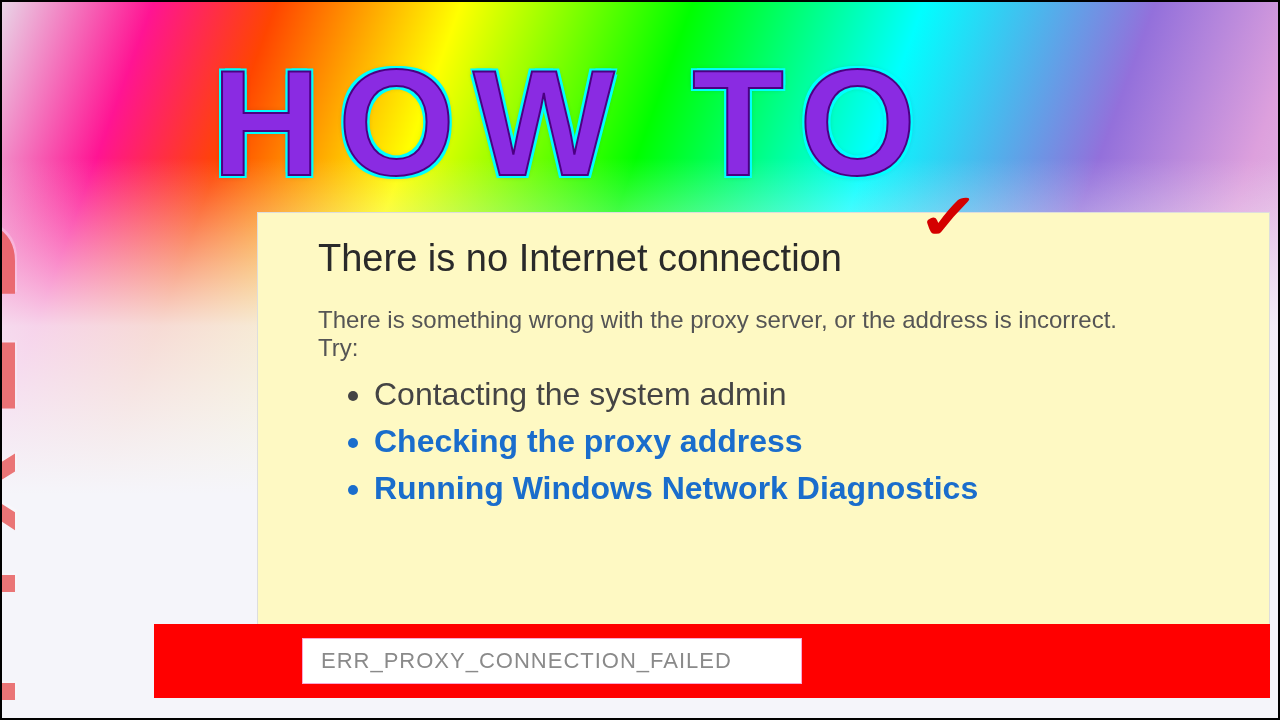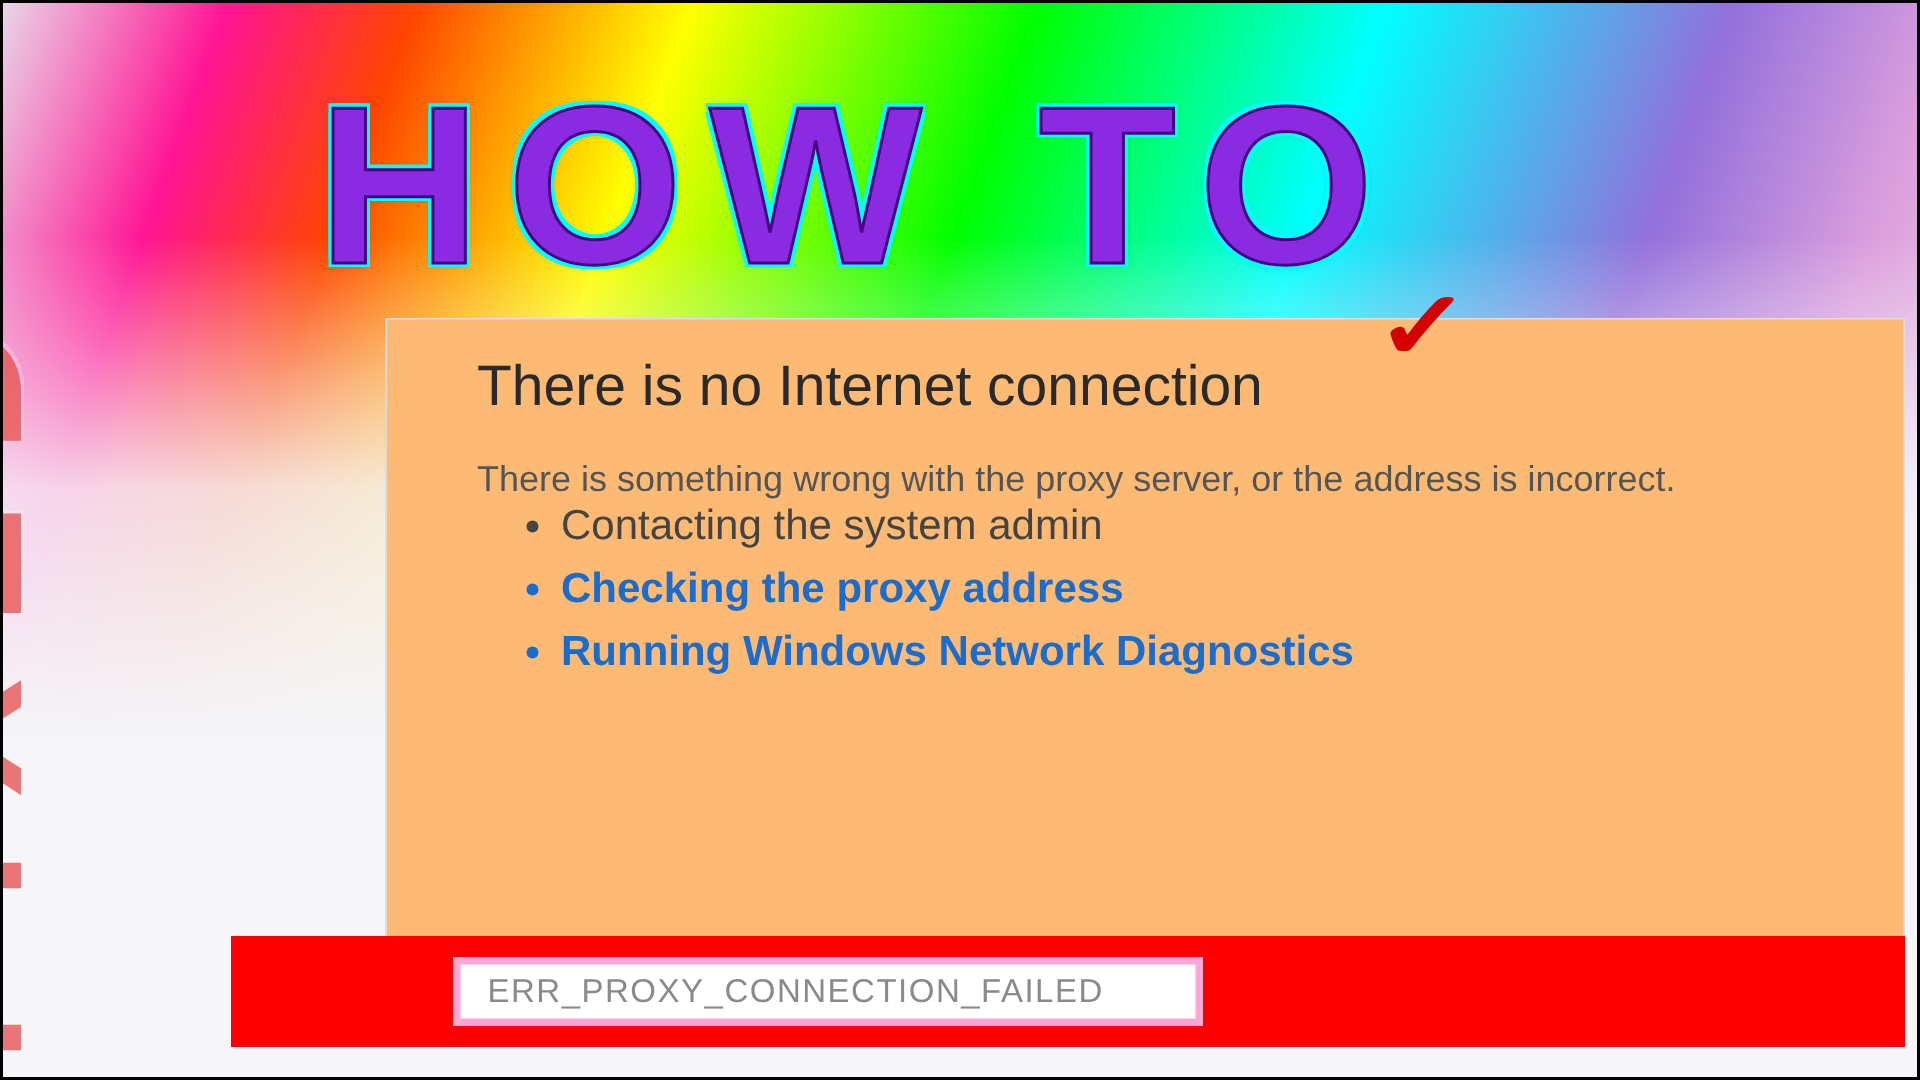--- a/index.html
+++ b/index.html
@@ -62,21 +62,21 @@
       opacity: 0.82;
       white-space: nowrap;
       text-shadow: 2px 2px 0 rgba(255,255,255,0.3);
     }
     .error-panel {
       position: absolute;
       top: 210px;
       left: 255px;
       right: 8px;
       height: 430px;
-      background: #fdba74;
+      background: #fef9c3;
       border: 1px solid #ddd;
       padding: 24px 40px 24px 60px;
       color: #3a3a3a;
     }
     .error-title {
       font-size: 38px;
       font-weight: 400;
       color: #2a2a2a;
       margin-bottom: 26px;
     }
@@ -90,21 +90,21 @@
       color: #555;
     }
     .try-label {
       margin-bottom: 14px;
     }
     .try-list {
       list-style: disc;
       margin-left: 56px;
     }
     .try-list li {
-      font-size: 28px;
+      font-size: 32px;
       margin-bottom: 10px;
       color: #444;
     }
     .try-list li.link {
       color: #1a6dcc;
       cursor: pointer;
       font-weight: bold;
     }
     .checkmark {
       position: absolute;
@@ -131,40 +131,41 @@
     .error-code-box {
       background: #ffffff;
       color: #8a8a8a;
       font-size: 22px;
       letter-spacing: 1px;
       padding: 10px 18px;
       height: 46px;
       display: flex;
       align-items: center;
       min-width: 500px;
-      border: 5px solid #f9a8d4;
+      border: 1px solid #f9a8d4;
     }
   </style>
 </head>
 <body>
 
 <div class="fade-overlay"></div>
 
 <div class="howto">
   <span class="lt">HOW TO</span>
 </div>
 
 <div class="fixed-text">FIXED</div>
 
 <div class="checkmark">✓</div>
 
 <div class="error-panel">
   <div class="error-title">There is no Internet connection</div>
   <div class="error-desc">There is something wrong with the proxy server, or the address is incorrect.</div>
   <div class="try-section">
+    <div class="try-label">Try:</div>
     <ul class="try-list">
       <li>Contacting the system admin</li>
       <li class="link">Checking the proxy address</li>
       <li class="link">Running Windows Network Diagnostics</li>
     </ul>
   </div>
 </div>
 
 <div class="error-bar">
   <div class="error-code-box">ERR_PROXY_CONNECTION_FAILED</div>

